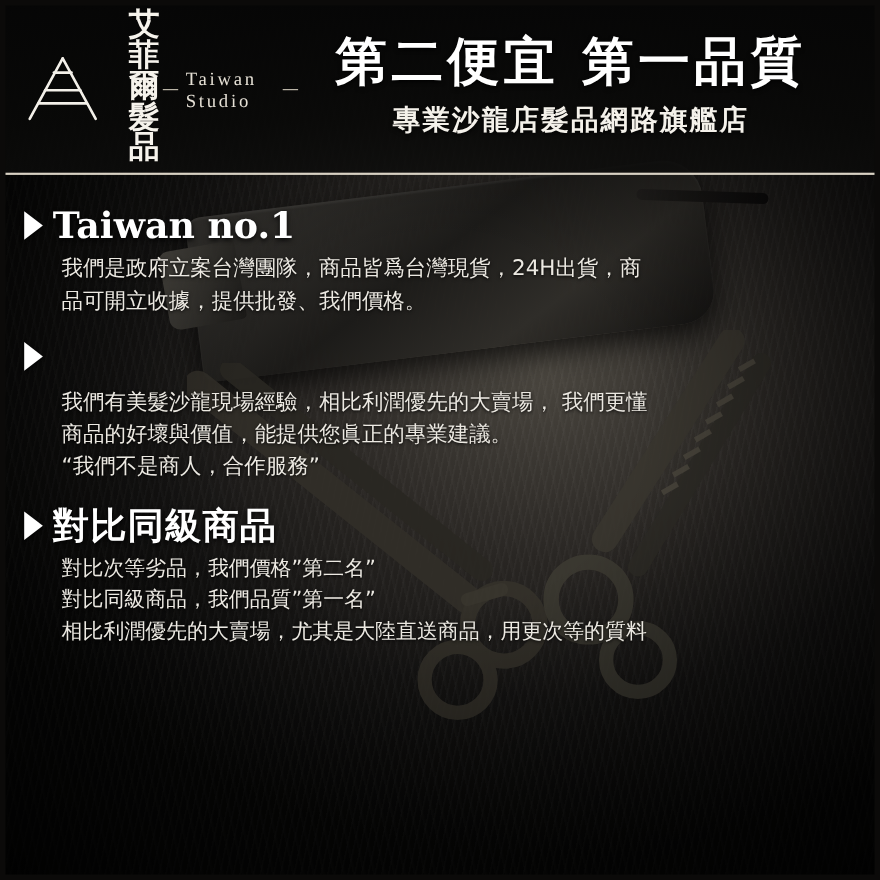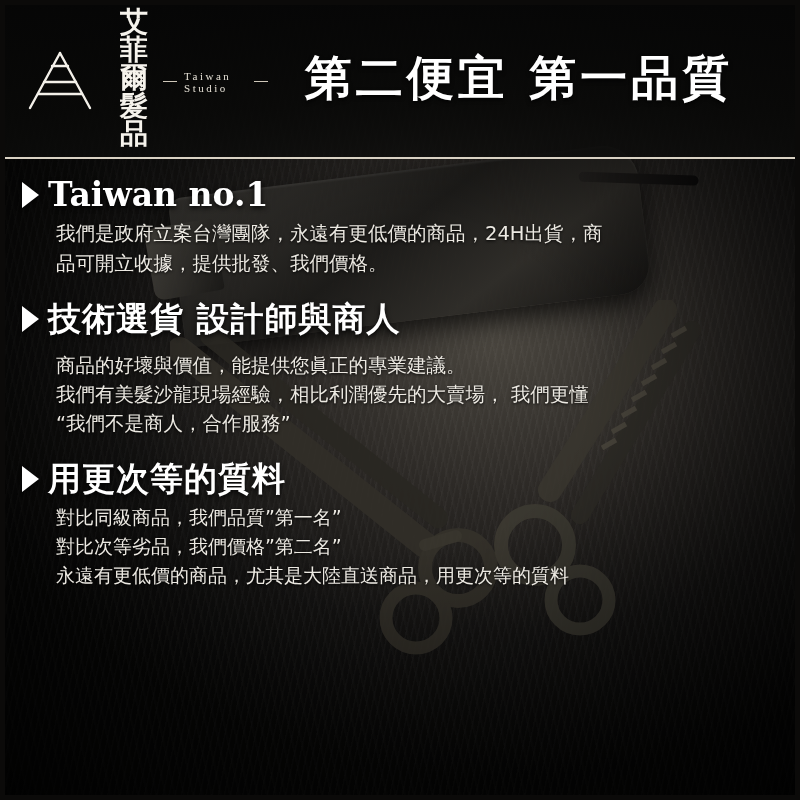--- a/index.html
+++ b/index.html
@@ -128,21 +128,21 @@
     letter-spacing: 3px;
     color: #f6f3ec;
     line-height: 1;
     margin-bottom: 7px;
   }
   .brand-sub {
     display: flex;
     align-items: center;
     gap: 7px;
     font-family: "Liberation Serif", serif;
-    font-size: 11px;
+    font-size: 17px;
     letter-spacing: 2.5px;
     color: #e6e1d6;
   }
   .brand-sub::before,
   .brand-sub::after {
     content: "";
     width: 22px;
     height: 1px;
     background: #cfc8ba;
   }
@@ -171,21 +171,21 @@
     letter-spacing: 2px;
     color: #f4f1ea;
     margin-top: 9px;
     white-space: nowrap;
     text-shadow: 0 2px 4px rgba(0,0,0,.8);
   }
 
   
   .content {
     position: relative;
-    padding: 14px 26px 0 22px;
+    padding: 24px 26px 0 22px;
   }
   .section { margin-bottom: 6px; }
   .sec-head {
     display: flex;
     align-items: center;
     gap: 9px;
     margin-bottom: 6px;
   }
   .arrow {
     width: 0;
@@ -278,57 +278,57 @@
             <path d="M52 16 L68 16"></path>
           </g>
         </svg>
       </div>
       <div class="brand-name">艾菲爾髮品</div>
       <div class="brand-sub">Taiwan Studio</div>
     </div>
 
     <div class="headline-wrap">
       <div class="headline">第二便宜 第一品質</div>
+      <div class="subheadline">專業沙龍店髮品網路旗艦店</div>
     </div>
   </div>
 
   <div class="content">
 
     <div class="section s1">
       <div class="sec-head">
         <span class="arrow"></span>
         <span class="sec-title latin">Taiwan no.1</span>
       </div>
       <div class="sec-body">
-        <p>我們是政府立案台灣團隊，永遠有更低價的商品，24H出貨，商</p>
+        <p>我們是政府立案台灣團隊，商品皆爲台灣現貨，24H出貨，商</p>
         <p>品可開立收據，提供批發、我們價格。</p>
       </div>
     </div>
 
     <div class="section s2">
       <div class="sec-head">
         <span class="arrow"></span>
-        <span class="sec-title">技術選貨 設計師與商人</span>
       </div>
       <div class="gap-line"></div>
       <div class="sec-body">
+        <p>我們有美髮沙龍現場經驗，相比利潤優先的大賣場， 我們更懂</p>
         <p>商品的好壞與價值，能提供您眞正的專業建議。</p>
-        <p>我們有美髮沙龍現場經驗，相比利潤優先的大賣場， 我們更懂</p>
         <p>“我們不是商人，合作服務”</p>
       </div>
     </div>
 
     <div class="section s3">
       <div class="sec-head">
         <span class="arrow"></span>
-        <span class="sec-title">用更次等的質料</span>
+        <span class="sec-title">對比同級商品</span>
       </div>
       <div class="sec-body">
+        <p>對比次等劣品，我們價格”第二名”</p>
         <p>對比同級商品，我們品質”第一名”</p>
-        <p>對比次等劣品，我們價格”第二名”</p>
-        <p>永遠有更低價的商品，尤其是大陸直送商品，用更次等的質料</p>
+        <p>相比利潤優先的大賣場，尤其是大陸直送商品，用更次等的質料</p>
       </div>
     </div>
 
   </div>
 
   <div class="frame"></div>
 </div>
 
 </body></html>

